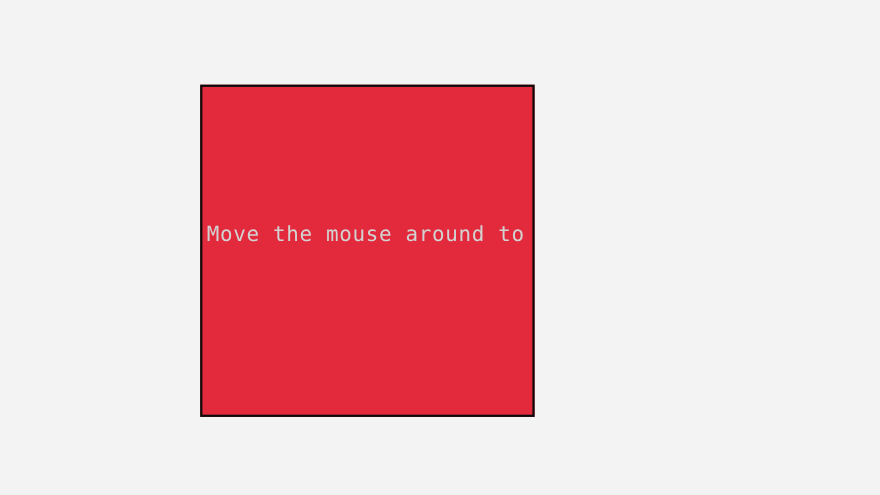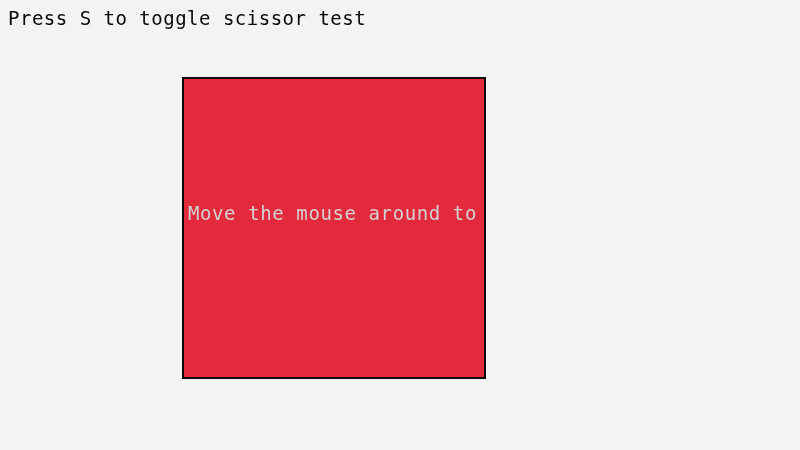--- a/index.html
+++ b/index.html
@@ -65,19 +65,18 @@
     white-space: nowrap;
     -webkit-font-smoothing: none;
     font-smooth: never;
   }
 </style>
 </head>
 <body>
 
 <div id="app">
 
-  <div class="header-text">Press S to toggle scissor test</div>
 
   <div class="scissor-box">
     <div class="scissor-text">Move the mouse around to resize this rectangle</div>
   </div>
 
 </div>
 
 </body></html>

